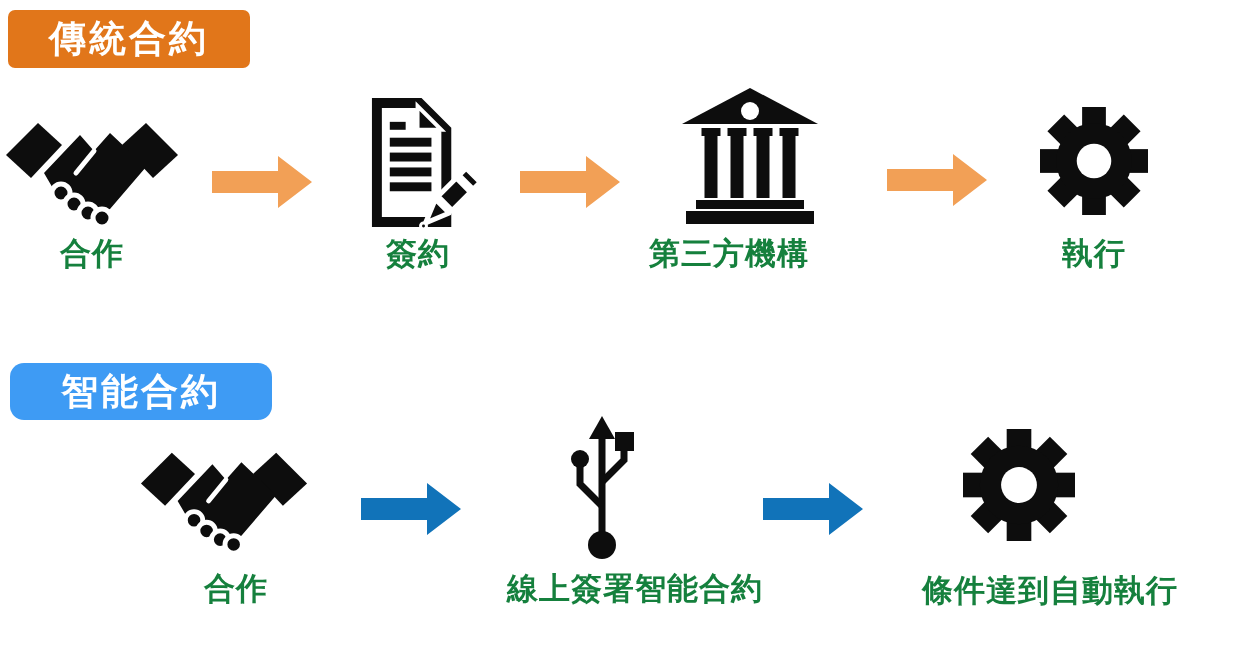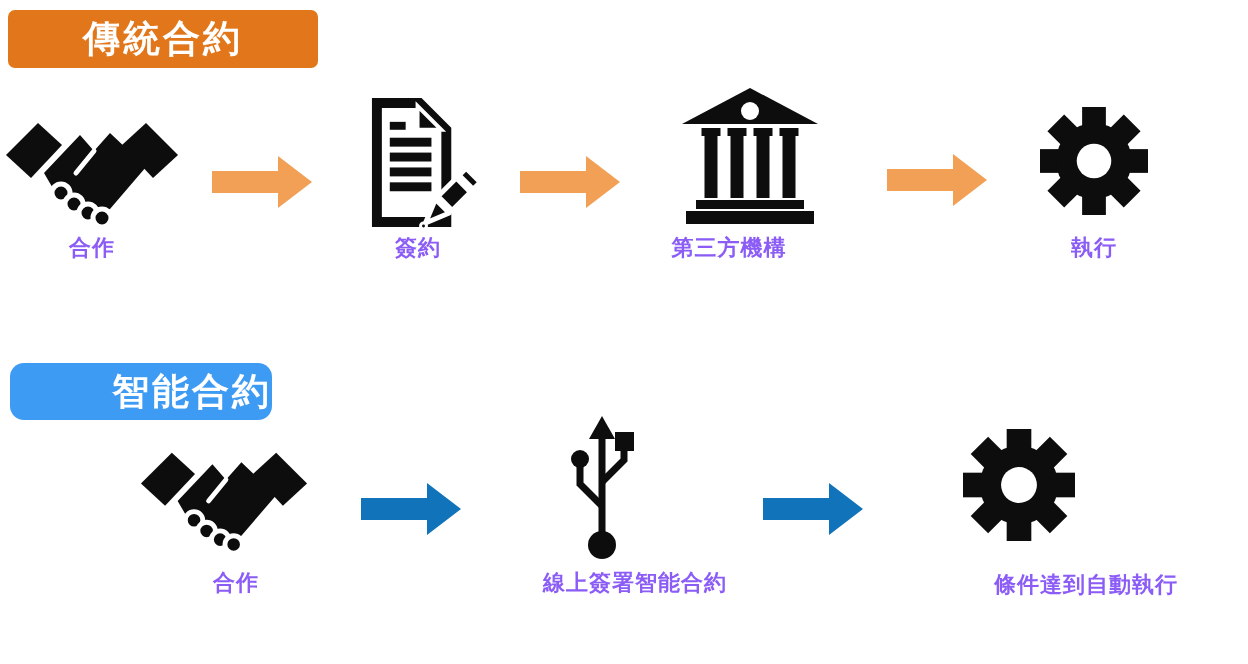--- a/index.html
+++ b/index.html
@@ -3,24 +3,24 @@
 <meta charset="utf-8">
 <style>
   html,body{margin:0;padding:0;background:#ffffff;}
   body{font-family:"Liberation Sans","DejaVu Sans",sans-serif;}
   #canvas{position:relative;width:1248px;height:664px;background:#ffffff;overflow:hidden;}
   .abs{position:absolute;}
   .badge{
     display:flex;align-items:center;justify-content:center;
     color:#ffffff;font-weight:700;font-size:37px;letter-spacing:3px;
   }
-  .badge-traditional{left:8px;top:10px;width:310px;height:58px;border-radius:7px;background:#E1761A;}
-  .badge-smart{left:10px;top:363px;width:262px;height:57px;border-radius:14px;background:#3E9BF4;justify-content:flex-end;}
+  .badge-traditional{left:8px;top:10px;width:242px;height:58px;border-radius:7px;background:#E1761A;}
+  .badge-smart{left:10px;top:363px;width:262px;height:57px;border-radius:14px;background:#3E9BF4;}
   .node-label{
-    font-weight:700;font-size:22px;color:#8b5cf6;text-align:center;
+    font-weight:700;font-size:31px;color:#15803d;text-align:center;
     letter-spacing:1px;white-space:nowrap;
   }
   .credit{
     font-size:21px;color:#BFBFC6;text-align:right;white-space:nowrap;
   }
   svg{display:block;}
 </style>
 </head>
 <body>
 

